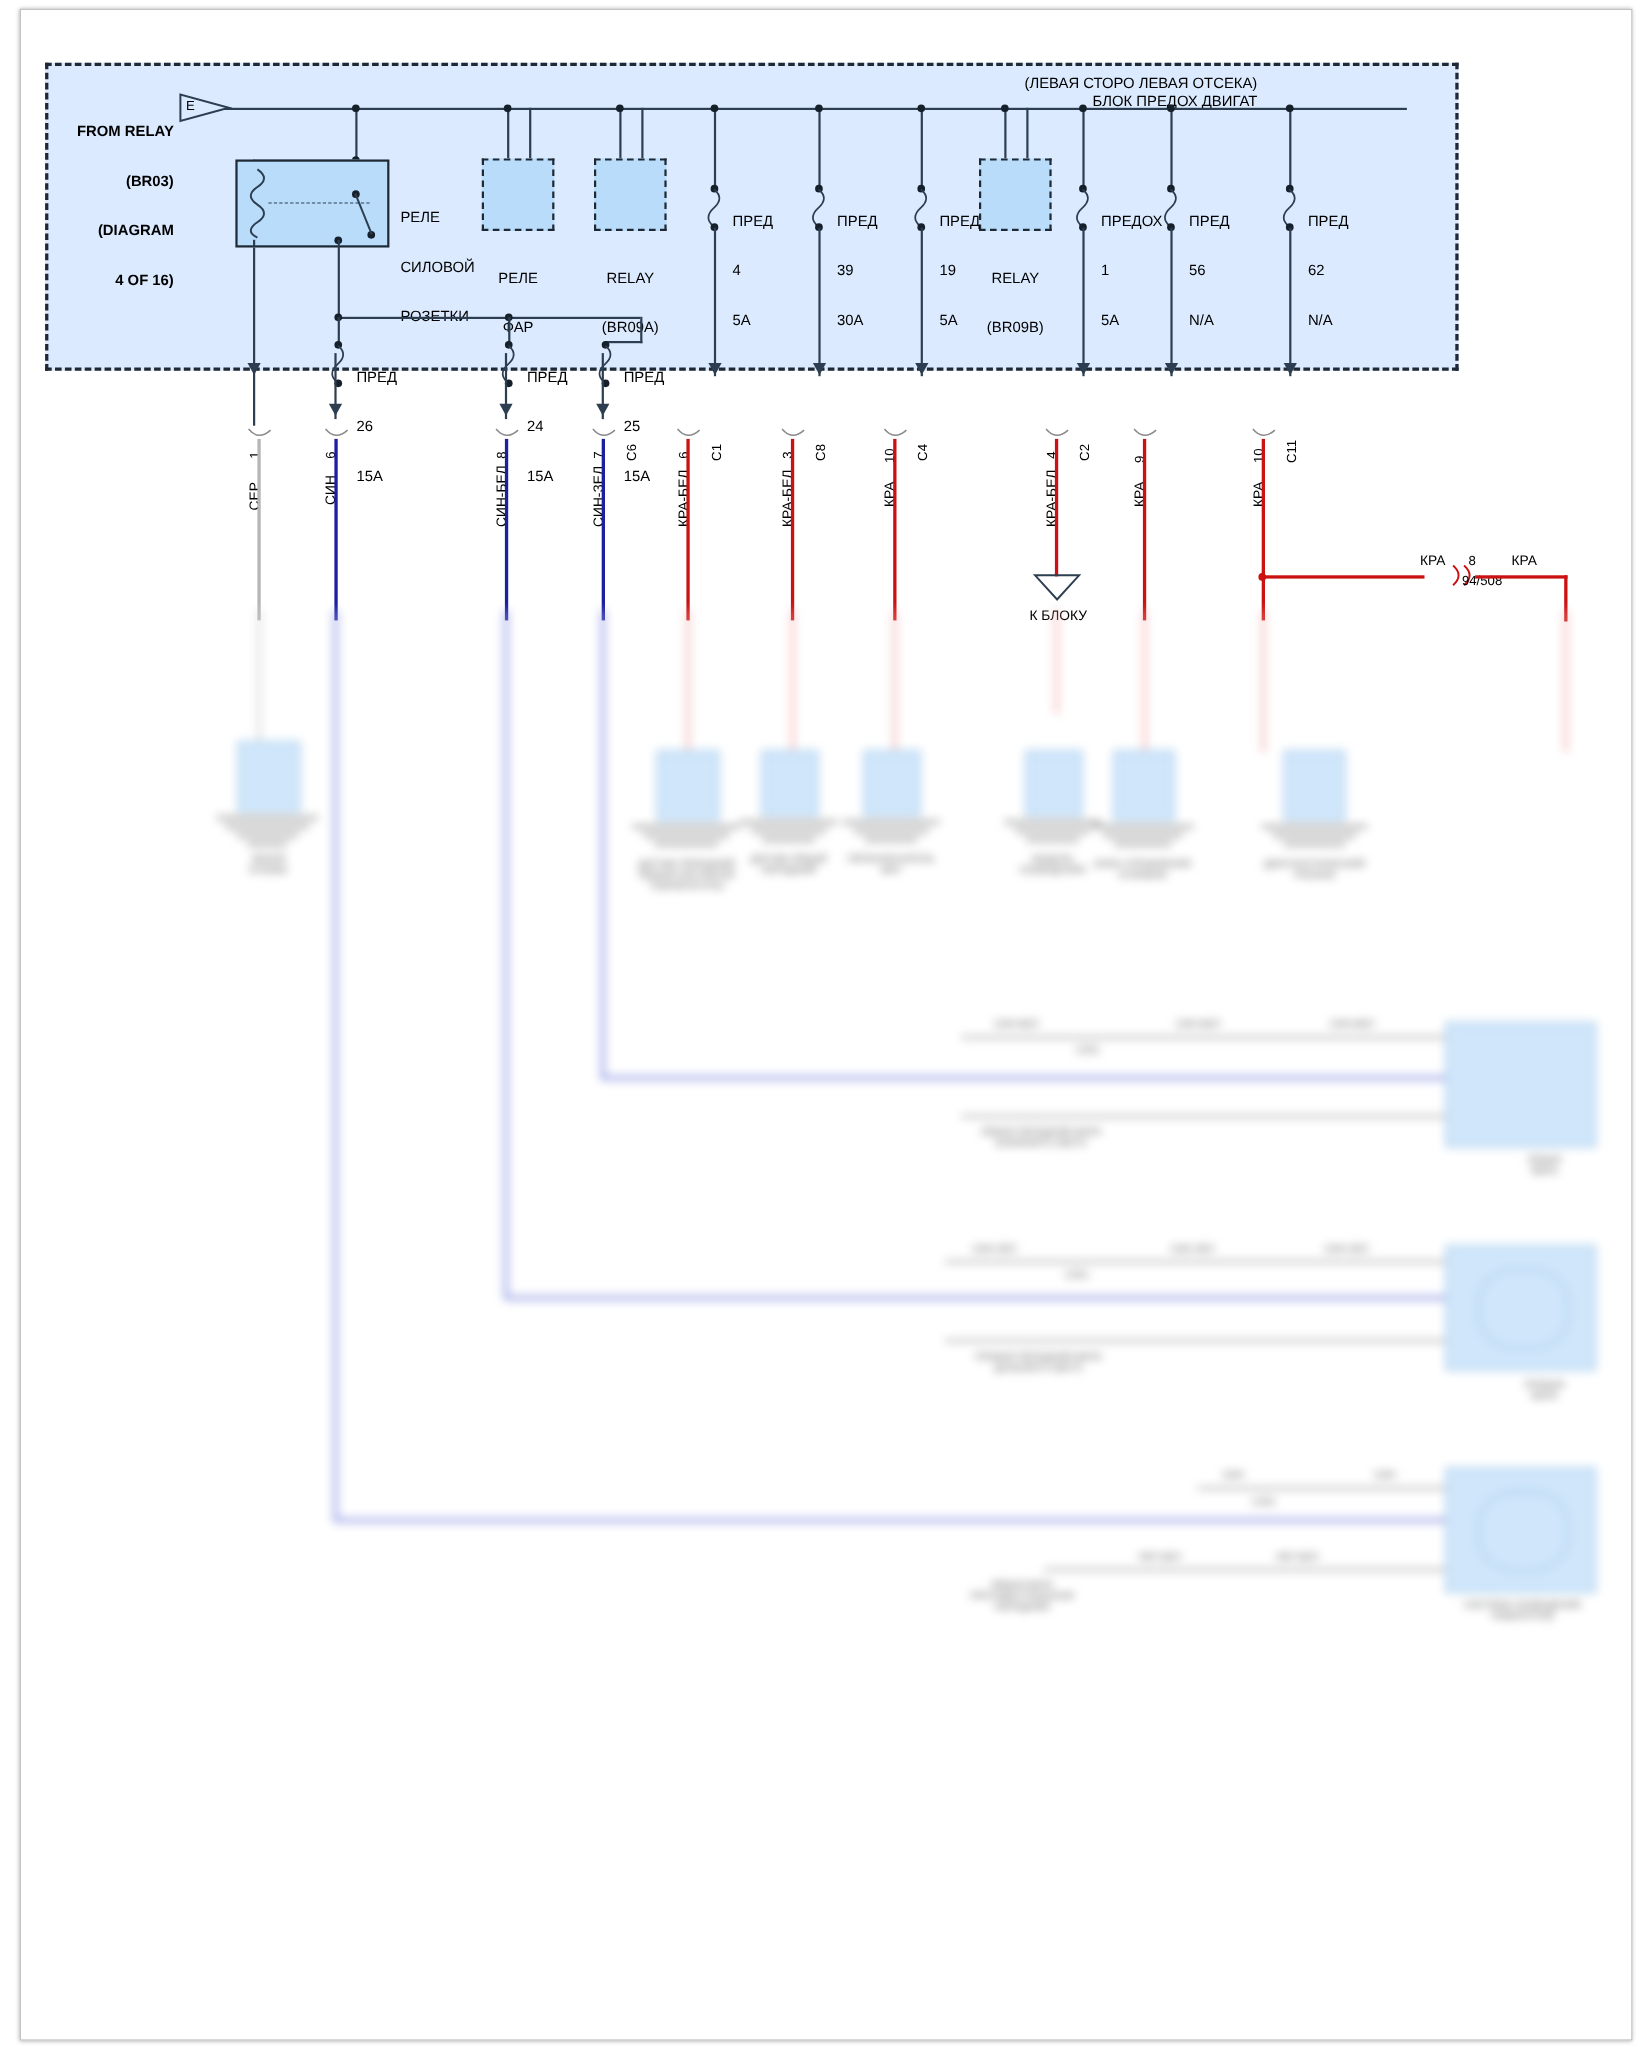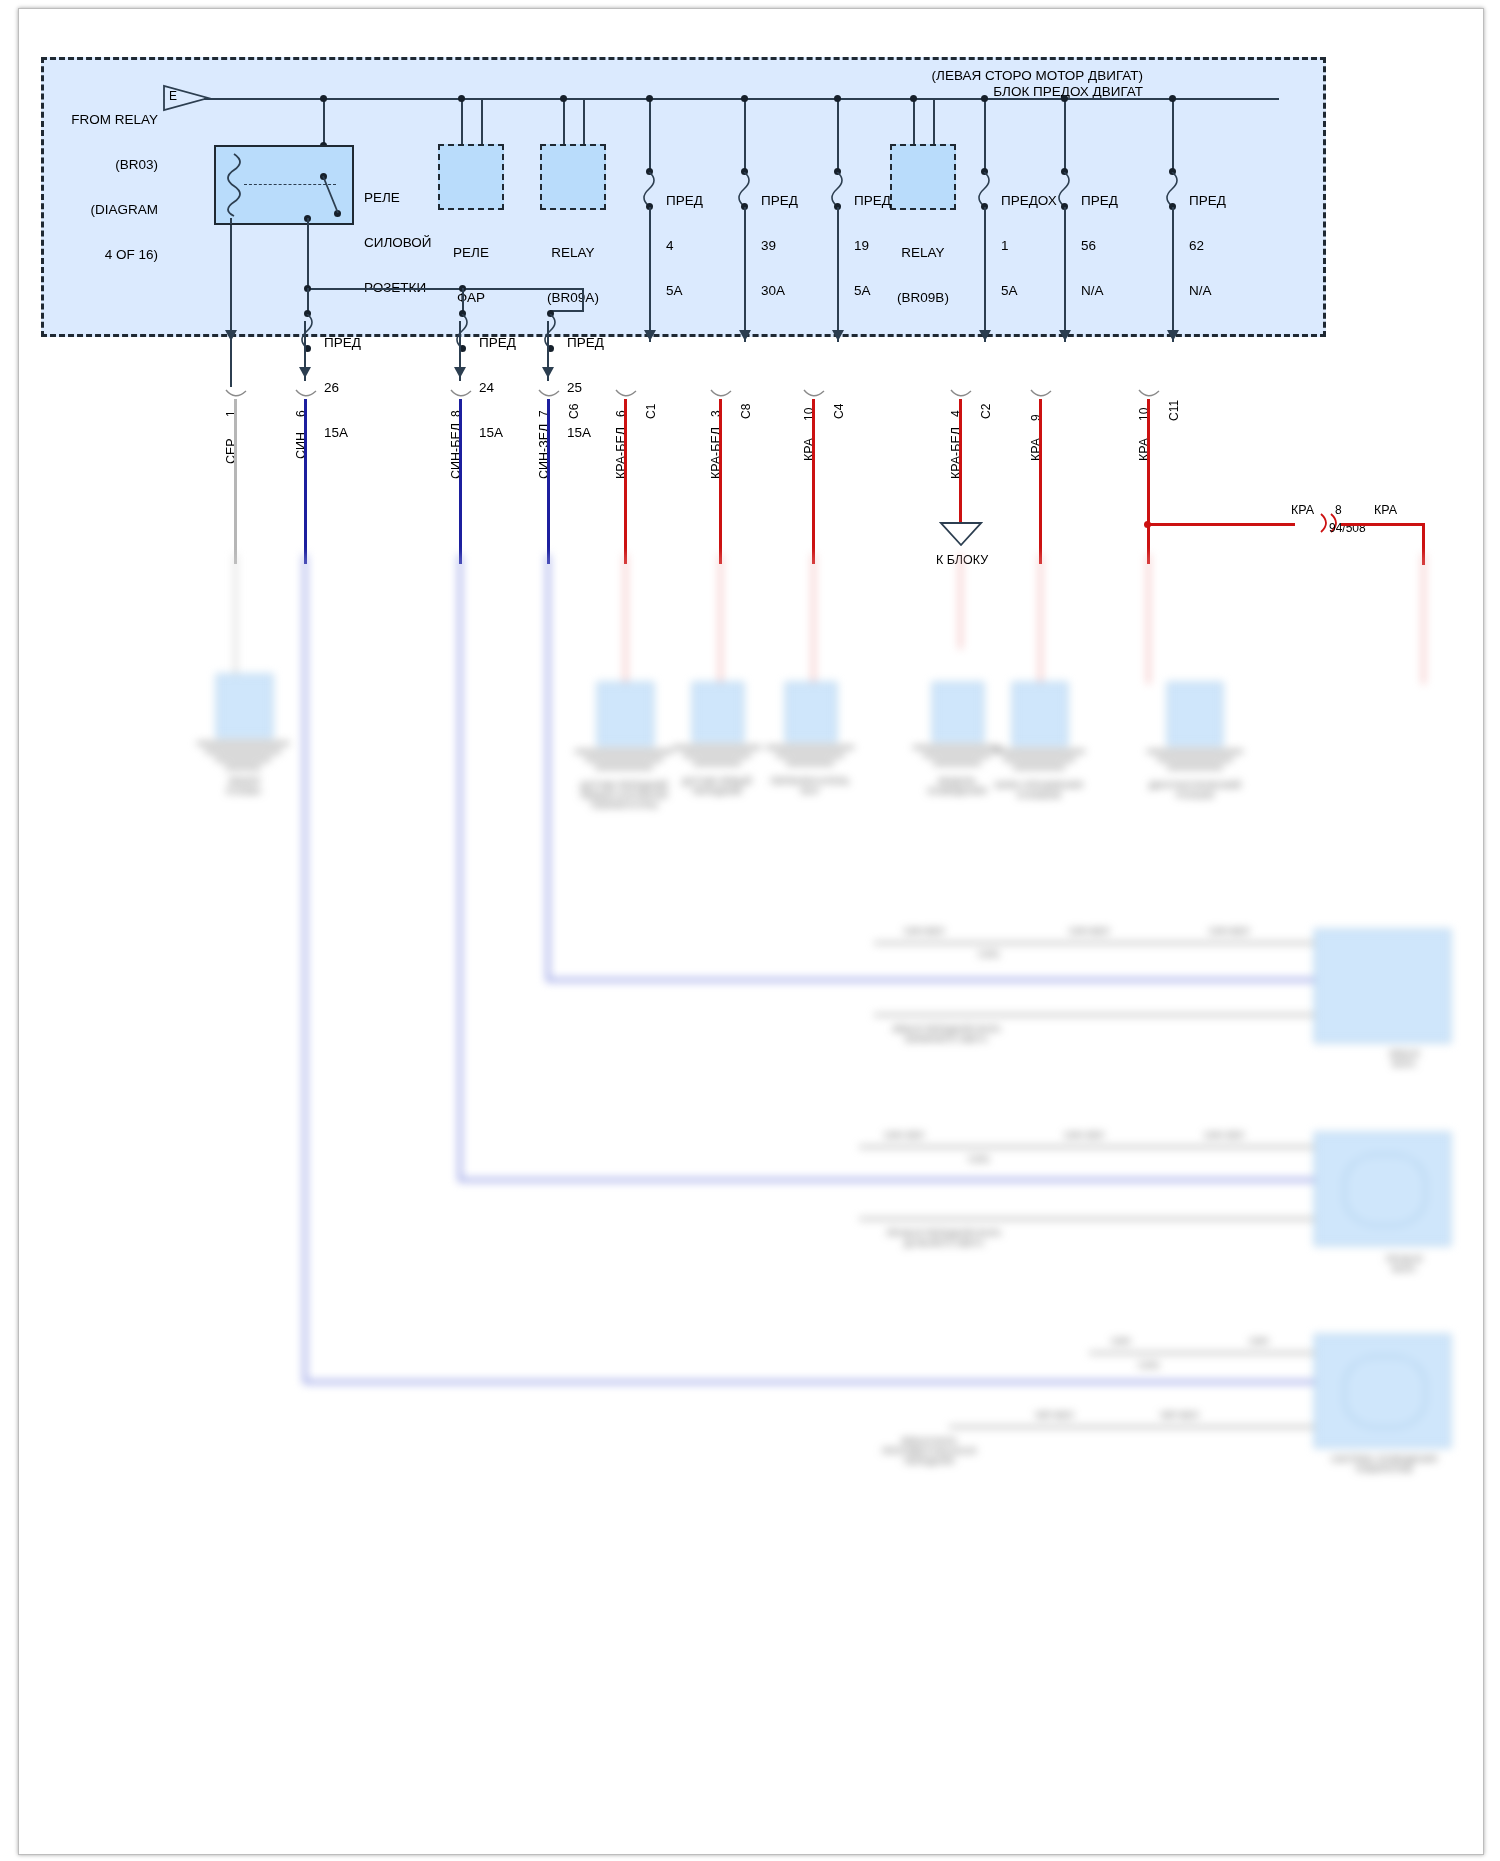--- a/index.html
+++ b/index.html
@@ -61,25 +61,25 @@
 </style>
 </head>
 <body>
 
 <div id="page">
   <div id="sheet">
 
     <div class="fuseblock">
 
       <div class="hdr">
-        <div>(ЛЕВАЯ СТОРО МОТОР ДВИГАТ)</div>
+        <div>(ЛЕВАЯ СТОРО ЛЕВАЯ ОТСЕКА)</div>
         <div>БЛОК ПРЕДОХ ДВИГАТ</div>
       </div>
 
-      <div class="lbl" style="left:18px;top:22px;text-align:right;width:96px;">
+      <div class="lbl" style="left:18px;top:22px;text-align:right;width:96px;font-weight:bold;">
         <div>FROM RELAY</div>
         <div>(BR03)</div>
         <div>(DIAGRAM</div>
         <div>4 OF 16)</div>
       </div>
 
       <svg style="position:absolute;left:118px;top:24px;" width="50" height="28">
         <polygon points="2,2 2,26 46,14" fill="none" stroke="#2c3e50" stroke-width="1.8"></polygon>
       </svg>
       <div class="lbl" style="left:125px;top:29px;font-size:12px;">E</div>

